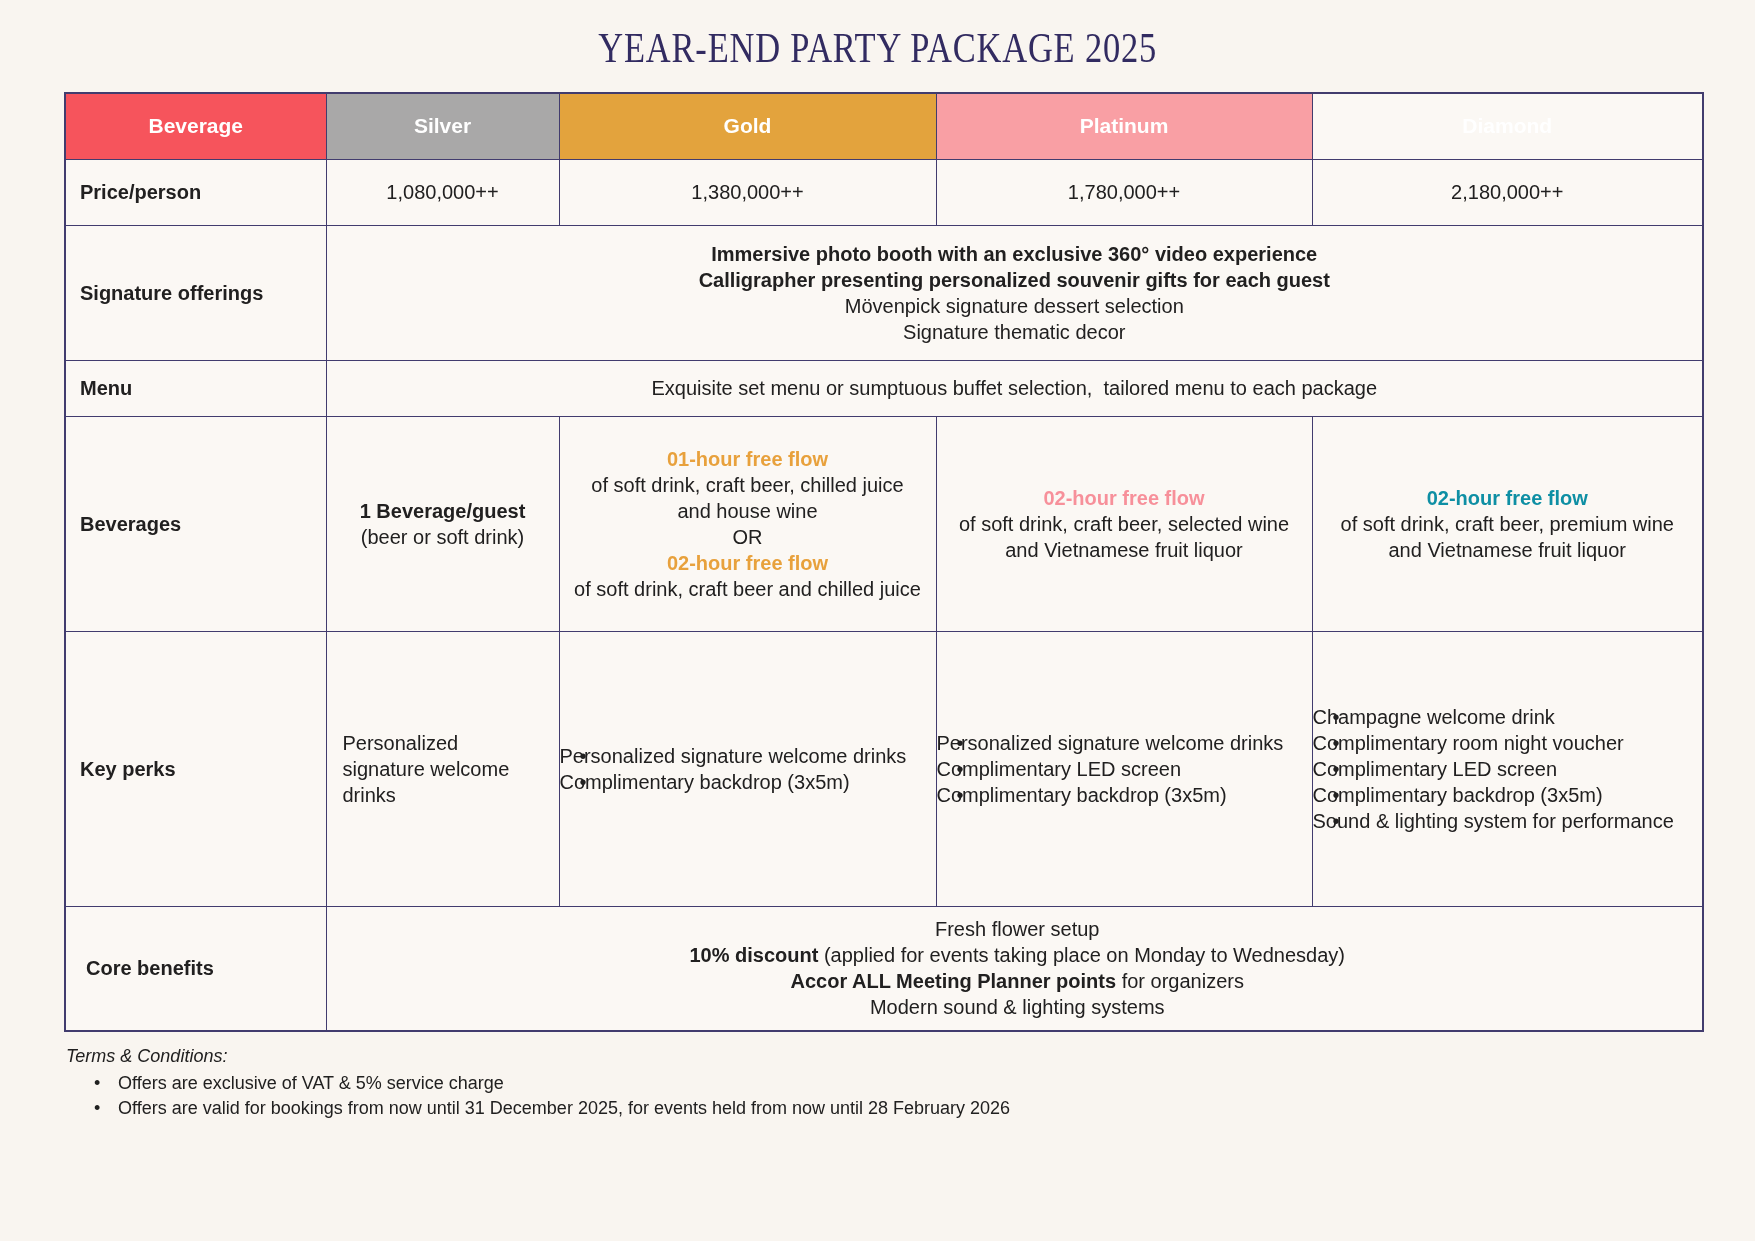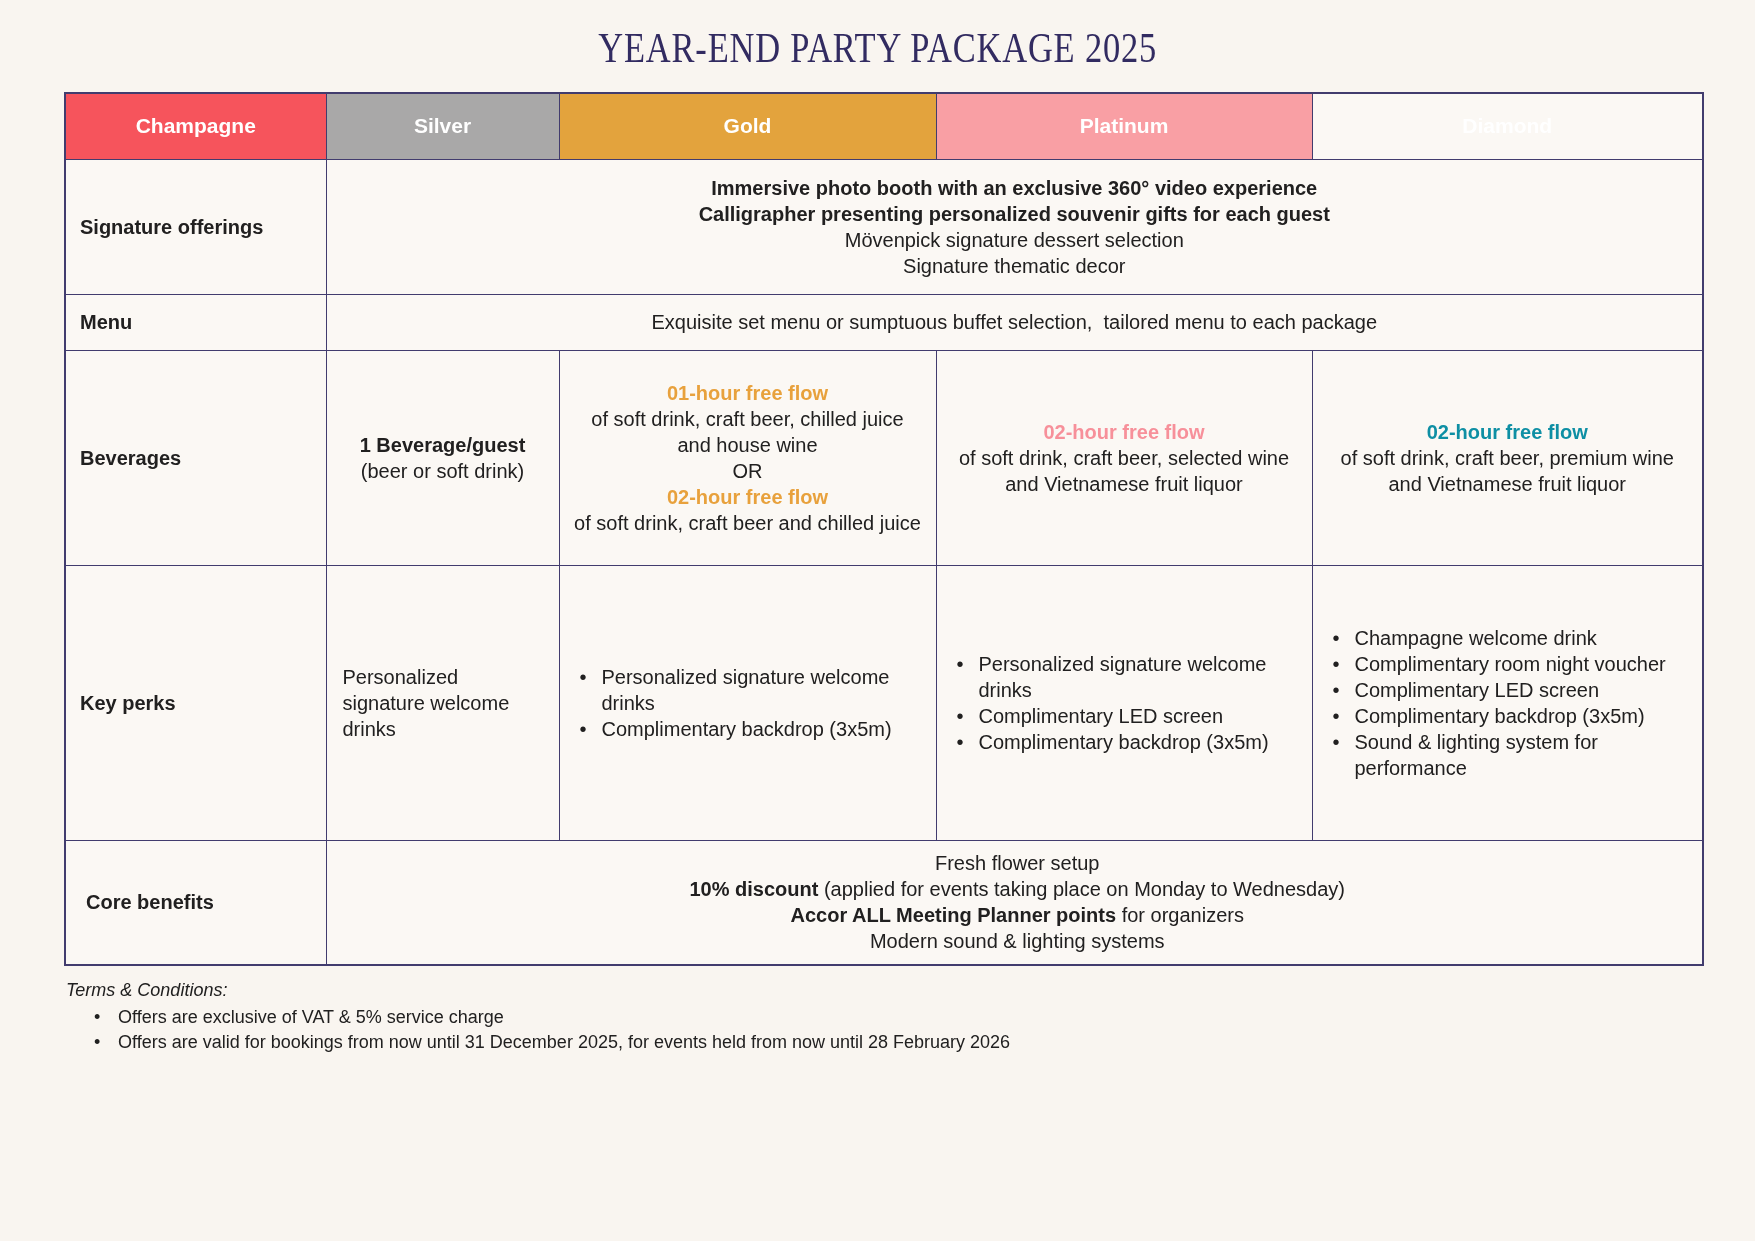--- a/index.html
+++ b/index.html
@@ -82,21 +82,21 @@
   .r-core td { height: 125px; padding-left: 20px; }
 
   .b { font-weight: 700; }
   .accent-gold { color: var(--gold-accent); font-weight: 700; }
   .accent-platinum { color: var(--platinum-accent); font-weight: 700; }
   .accent-diamond { color: var(--diamond-accent); font-weight: 700; }
   .menu-text { white-space: pre-wrap; }
 
   .perks-plain { text-align: left; padding: 10px 16px; }
   ul.bullets { list-style: none; text-align: left; margin: 0; padding: 10px 12px 10px 0; }
-  ul.bullets li { position: relative; padding-left: 42px; }
+  ul.bullets li { position: relative; }
   ul.bullets li::before {
     content: "\2022";
     position: absolute; left: 20px; top: 0;
     font-size: 20px;
   }
 
   .terms { margin: 12px 0 0 66px; font-size: 18px; line-height: 25px; }
   .terms-title { font-style: italic; margin-bottom: 2px; }
   ul.terms-list { list-style: none; }
   ul.terms-list li { position: relative; padding-left: 52px; }
@@ -115,29 +115,36 @@
   <table class="pkg">
     <colgroup>
       <col style="width:261px">
         <col style="width:233px">
         <col style="width:377px">
         <col style="width:376px">
         <col style="width:391px">
     </colgroup>
     <thead>
       <tr>
-        <th class="th-inclusion">Champagne</th>
+        <th class="th-inclusion">Beverage</th>
         <th class="th-silver">Silver</th>
         <th class="th-gold">Gold</th>
         <th class="th-platinum">Platinum</th>
         <th class="th-diamond">Diamond</th>
       </tr>
     </thead>
     <tbody>
 
+      <tr class="r-price">
+        <td class="row-label">Price/person</td>
+        <td class="center">1,080,000++</td>
+        <td class="center">1,380,000++</td>
+        <td class="center">1,780,000++</td>
+        <td class="center">2,180,000++</td>
+      </tr>
 
 
       <tr class="r-signature">
         <td class="row-label">Signature offerings</td>
         <td class="center" colspan="4">
           <div class="b">Immersive photo booth with an exclusive 360° video experience</div>
           <div class="b">Calligrapher presenting personalized souvenir gifts for each guest</div>
           <div>Mövenpick signature dessert selection</div>
           <div>Signature thematic decor</div>
         </td>

